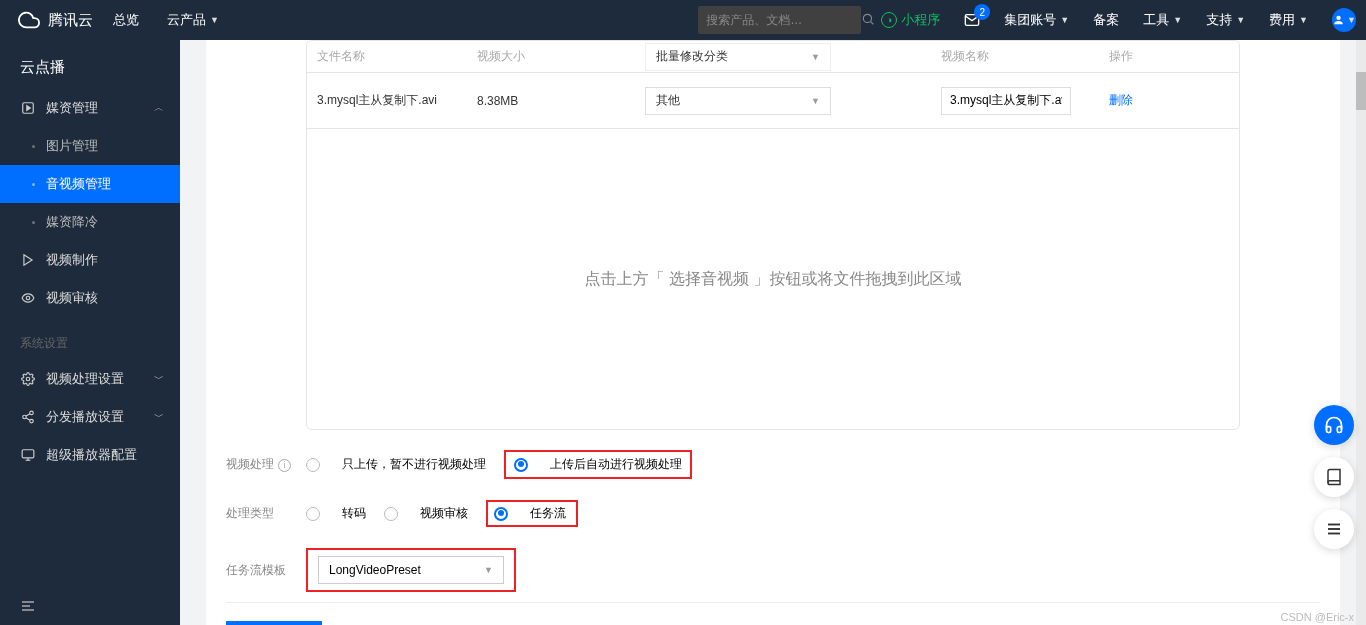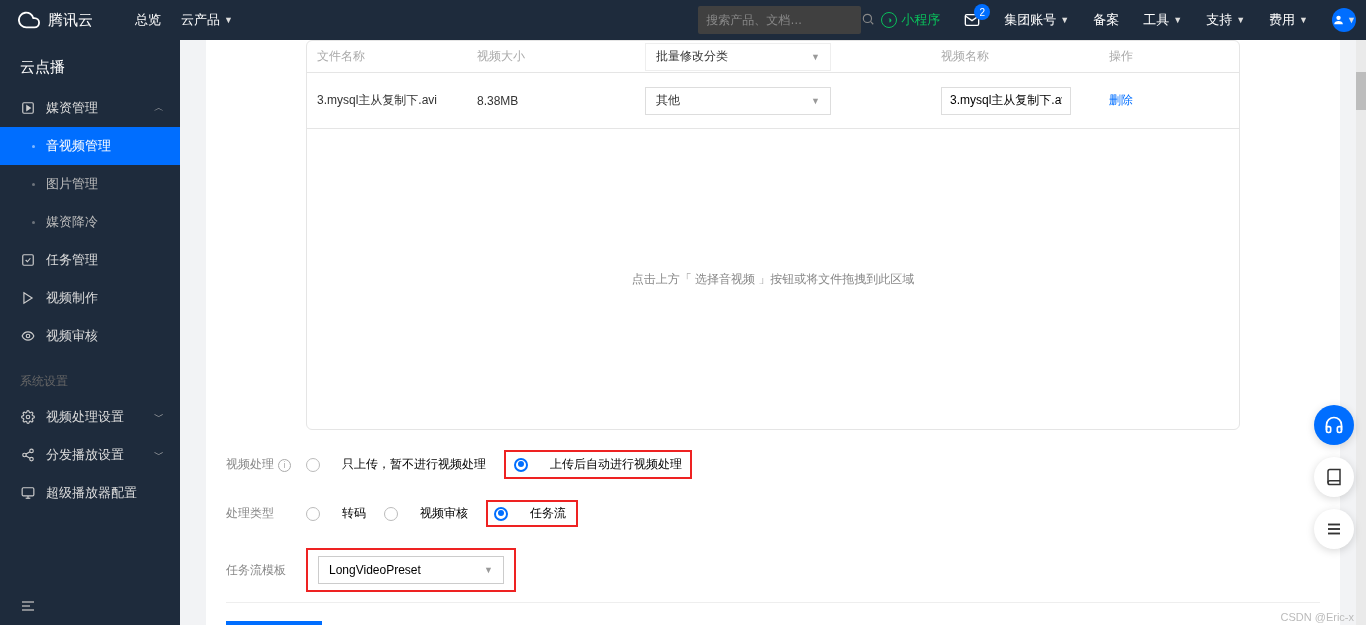--- a/index.html
+++ b/index.html
@@ -3,21 +3,21 @@
 <meta charset="utf-8">
 <style>
 * { margin: 0; padding: 0; box-sizing: border-box; }
 body { font-family: -apple-system, "PingFang SC", "Microsoft YaHei", sans-serif; font-size: 12px; background: #f5f5f5; width: 1366px; height: 625px; overflow: hidden; position: relative; }
 
 
 .top-header { height: 40px; background: #1e2b3c; display: flex; align-items: center; color: #fff; padding: 0 10px 0 18px; }
 .logo-area { display: flex; align-items: center; gap: 8px; }
 .logo-cloud { width: 22px; height: 22px; display: flex; align-items: center; justify-content: center; }
 .brand { font-size: 15px; font-weight: 500; }
-.nav-left { display: flex; gap: 20px; margin-left: 42px; }
+.nav-left { display: flex; gap: 28px; margin-left: 20px; }
 .nav-item { font-size: 13px; color: #fff; cursor: pointer; display: flex; align-items: center; gap: 4px; }
 .nav-spacer { flex: 1; }
 .search-box { width: 163px; height: 28px; background: #404040; display: flex; align-items: center; padding: 0 8px; border-radius: 2px; }
 .search-input { background: transparent; border: none; outline: none; color: #aaa; font-size: 12px; flex: 1; }
 .search-input::placeholder { color: #888; }
 .nav-right { display: flex; align-items: center; gap: 24px; margin-left: 20px; }
 .nav-right-item { font-size: 13px; color: #fff; cursor: pointer; display: flex; align-items: center; gap: 4px; position: relative; }
 .mini-circle { width: 16px; height: 16px; border: 1.5px solid #0abf5b; border-radius: 50%; display: inline-flex; align-items: center; justify-content: center; font-size: 9px; color: #0abf5b; }
 .envelope-badge { position: absolute; top: -8px; right: -10px; background: #006eff; color: #fff; border-radius: 50%; width: 16px; height: 16px; font-size: 10px; display: flex; align-items: center; justify-content: center; }
 .avatar { width: 24px; height: 24px; border-radius: 50%; background: #006eff; display: flex; align-items: center; justify-content: center; }
@@ -52,21 +52,21 @@
 .uthead .col5 { flex: 1; }
 .urow { display: flex; align-items: center; height: 56px; border-bottom: 1px solid #e5e5e5; font-size: 12px; color: #333; padding: 0 10px; }
 .urow .col1 { width: 160px; }
 .urow .col2 { width: 168px; }
 .urow .col3 { width: 296px; }
 .urow .col4 { width: 168px; }
 .urow .col5 { flex: 1; }
 .sel { width: 186px; height: 28px; border: 1px solid #ddd; display: flex; align-items: center; justify-content: space-between; padding: 0 10px; font-size: 12px; color: #333; cursor: pointer; }
 .txt-in { width: 130px; height: 28px; border: 1px solid #ddd; padding: 0 8px; font-size: 12px; }
 .del-link { color: #006eff; cursor: pointer; }
-.drop-zl { height: 300px; display: flex; align-items: center; justify-content: center; color: #888; font-size: 12px; }
+.drop-zl { height: 300px; display: flex; align-items: center; justify-content: center; color: #888; font-size: 16px; }
 
 
 .hr { margin: 0 0 20px 0; }
 
 
 .frow { display: flex; align-items: center; margin-bottom: 21px; font-size: 12px; }
 .flabel { width: 80px; color: #888; }
 .radio-g { display: flex; align-items: center; gap: 22px; margin-right: 18px; cursor: pointer; }
 .radio-o { width: 14px; height: 14px; border: 1px solid #bbb; border-radius: 50%; display: inline-block; position: relative; }
 .radio-o.checked { border-color: #006eff; }
@@ -177,32 +177,23 @@
     <div class="side-item has-icon">
       <span class="side-icon">
           <svg width="14" height="14" viewBox="0 0 24 24" fill="none" stroke="currentColor" stroke-width="2">
             <rect x="3" y="3" width="18" height="18" rx="2"></rect>
             <polygon points="10,8 16,12 10,16" fill="currentColor"></polygon>
           </svg>
         </span>
       <span>媒资管理</span>
       <span class="caret">︿</span>
     </div>
+    <div class="side-sub">图片管理</div>
     <div class="side-sub active">音视频管理</div>
-    <div class="side-sub">图片管理</div>
     <div class="side-sub">媒资降冷</div>
-    <div class="side-item has-icon">
-      <span class="side-icon">
-          <svg width="14" height="14" viewBox="0 0 24 24" fill="none" stroke="currentColor" stroke-width="2">
-            <rect x="3" y="3" width="18" height="18" rx="2"></rect>
-            <polyline points="8,12 11,15 16,9"></polyline>
-          </svg>
-        </span>
-      <span>任务管理</span>
-    </div>
     <div class="side-item has-icon">
       <span class="side-icon">
           <svg width="14" height="14" viewBox="0 0 24 24" fill="none" stroke="currentColor" stroke-width="2">
             <polygon points="5,3 19,12 5,21"></polygon>
           </svg>
         </span>
       <span>视频制作</span>
     </div>
     <div class="side-item has-icon">
       <span class="side-icon">

